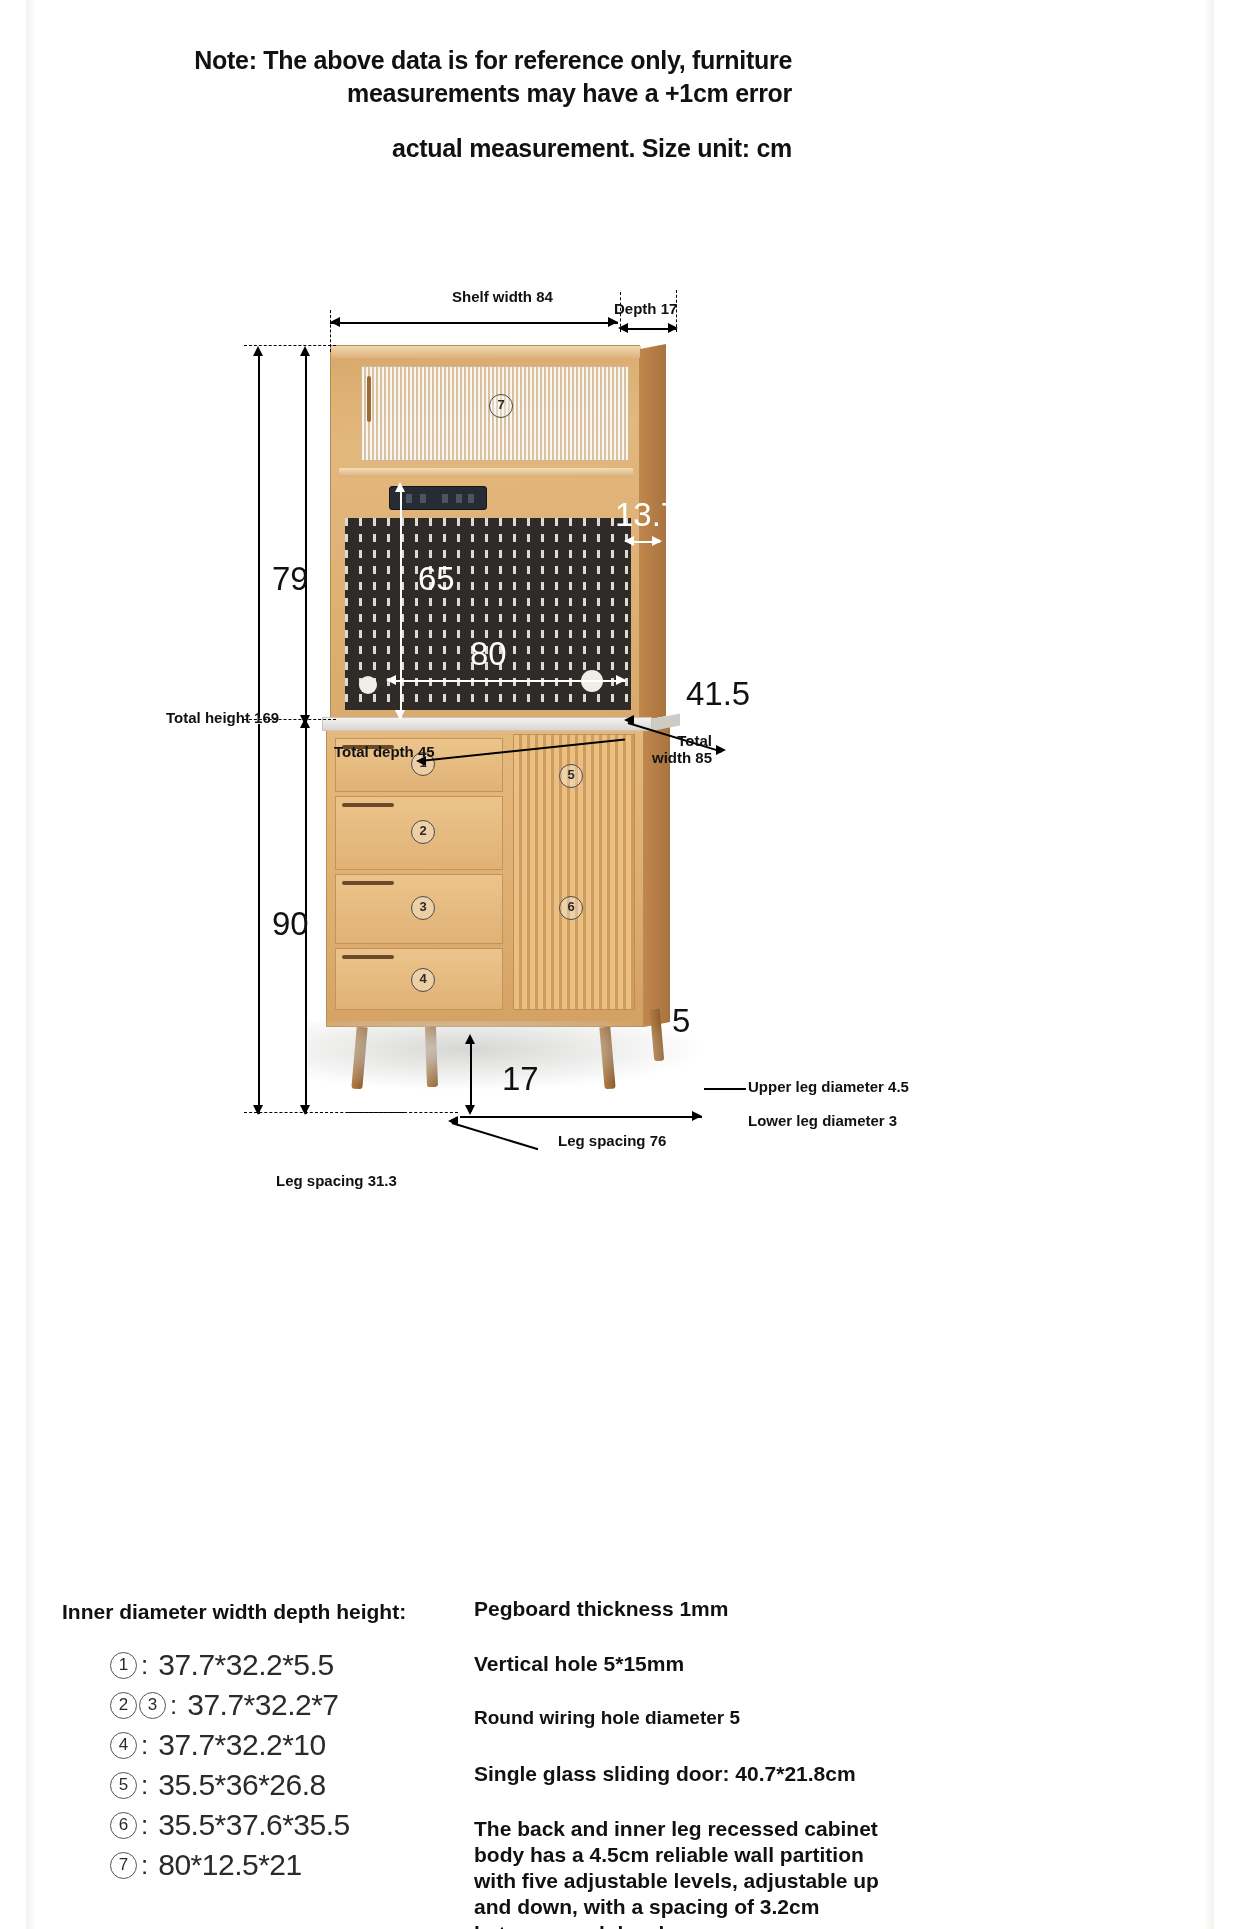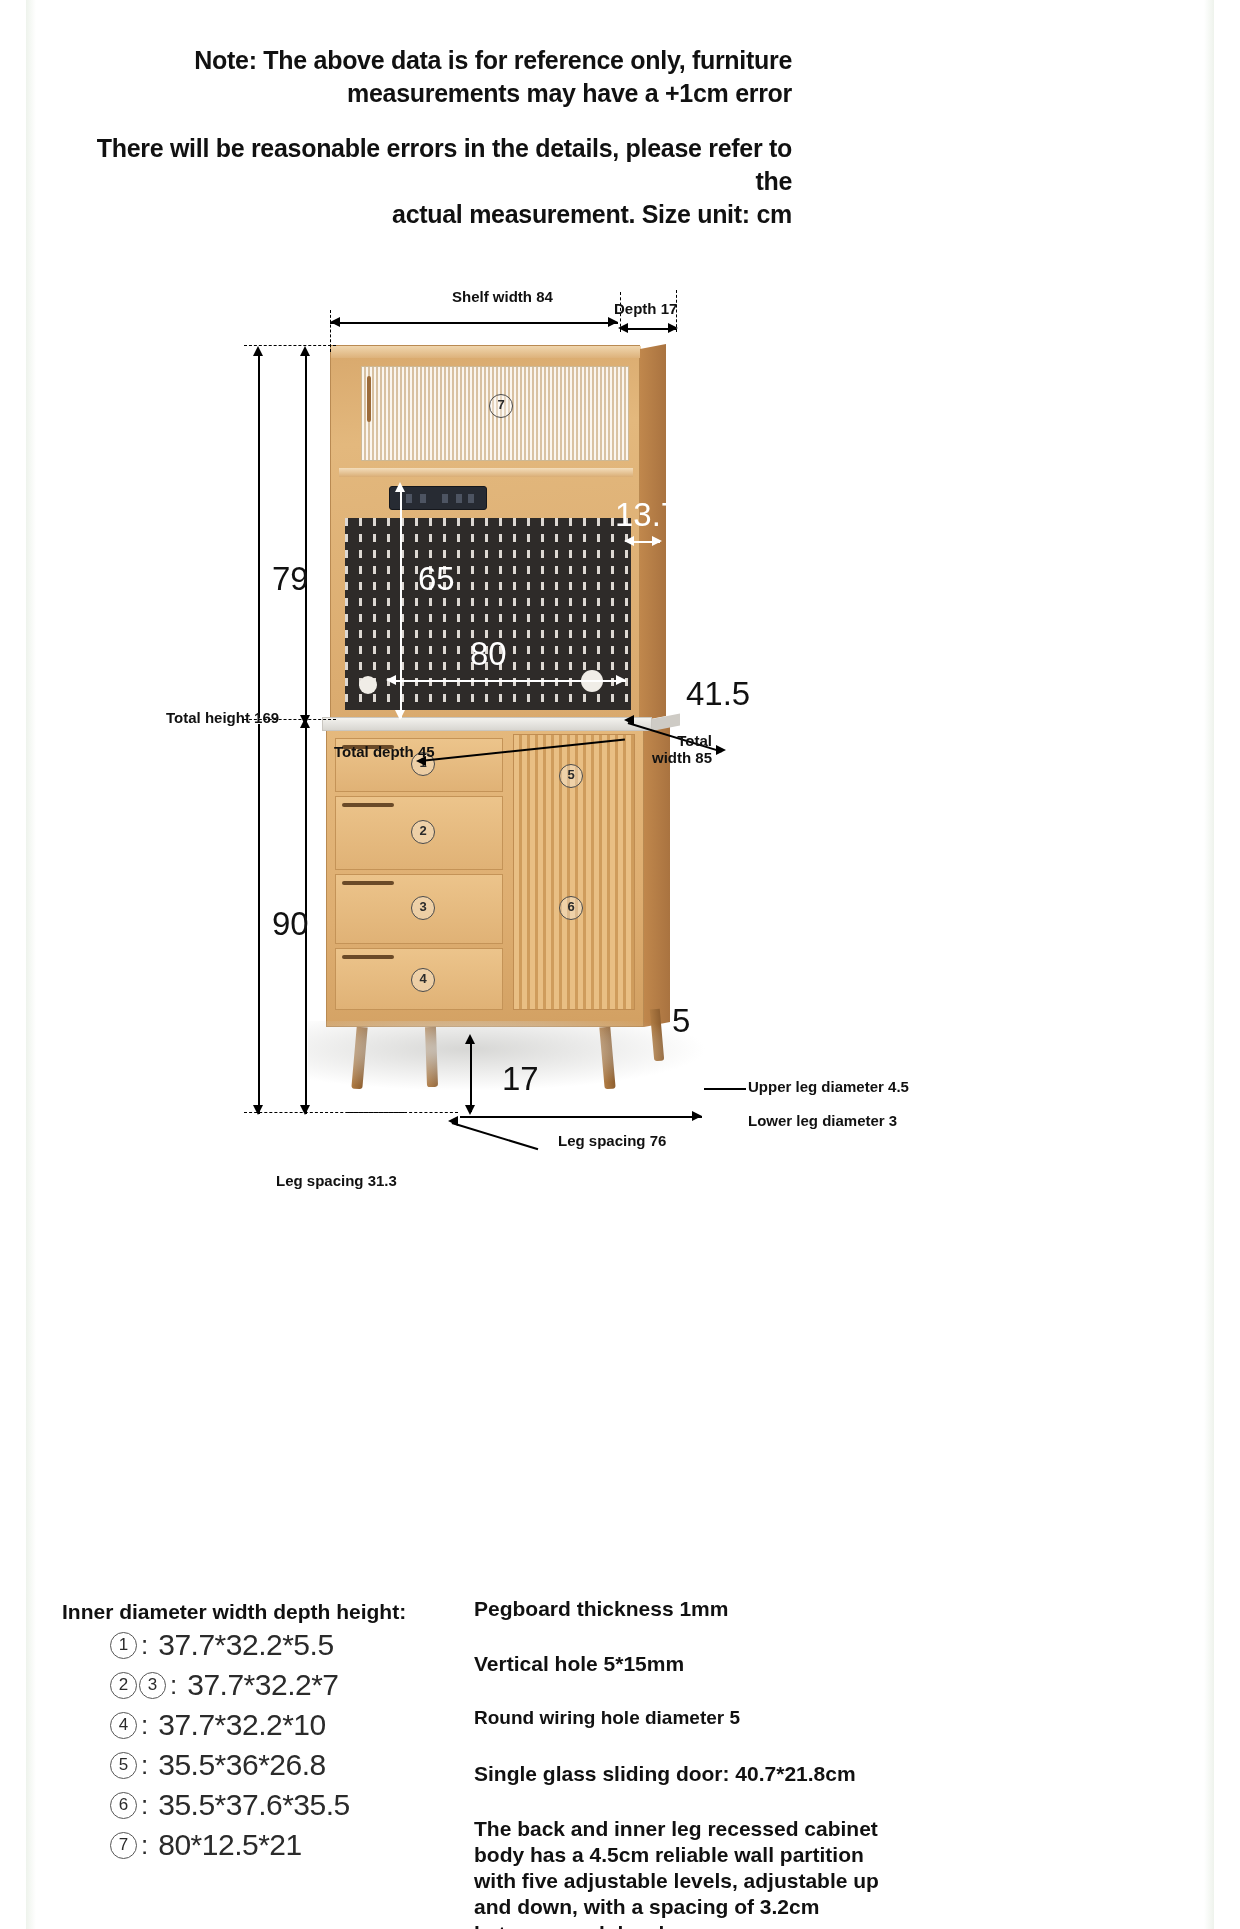--- a/index.html
+++ b/index.html
@@ -294,21 +294,21 @@
   .spec-left {
     position: absolute;
     left: 62px;
     top: 1600px;
     width: 420px;
   }
   .spec-title {
     font-size: 21px;
     font-weight: bold;
     color: #111;
-    margin-bottom: 4px;
+    margin-bottom: 24px;
   }
   .spec-row {
     display: flex;
     align-items: center;
     margin-left: 48px;
     margin-bottom: 6px;
     font-size: 30px;
     color: #2b2b2b;
     white-space: nowrap;
   }
@@ -356,21 +356,20 @@
 
   <div class="page-edge left"></div>
   <div class="page-edge right"></div>
 
   <div class="note-block">
     <div class="note-para">
       <div class="note-line">Note: The above data is for reference only, furniture</div>
       <div class="note-line">measurements may have a +1cm error</div>
     </div>
     <div class="note-para">
-      <div class="note-line">There will be reasonable errors in the details, please refer to the</div>
       <div class="note-line">actual measurement. Size unit: cm</div>
     </div>
   </div>
 
   <div class="diagram">
 
     <div class="cab">
 
       <div class="hutch">
         <div class="hutch-top"></div>

